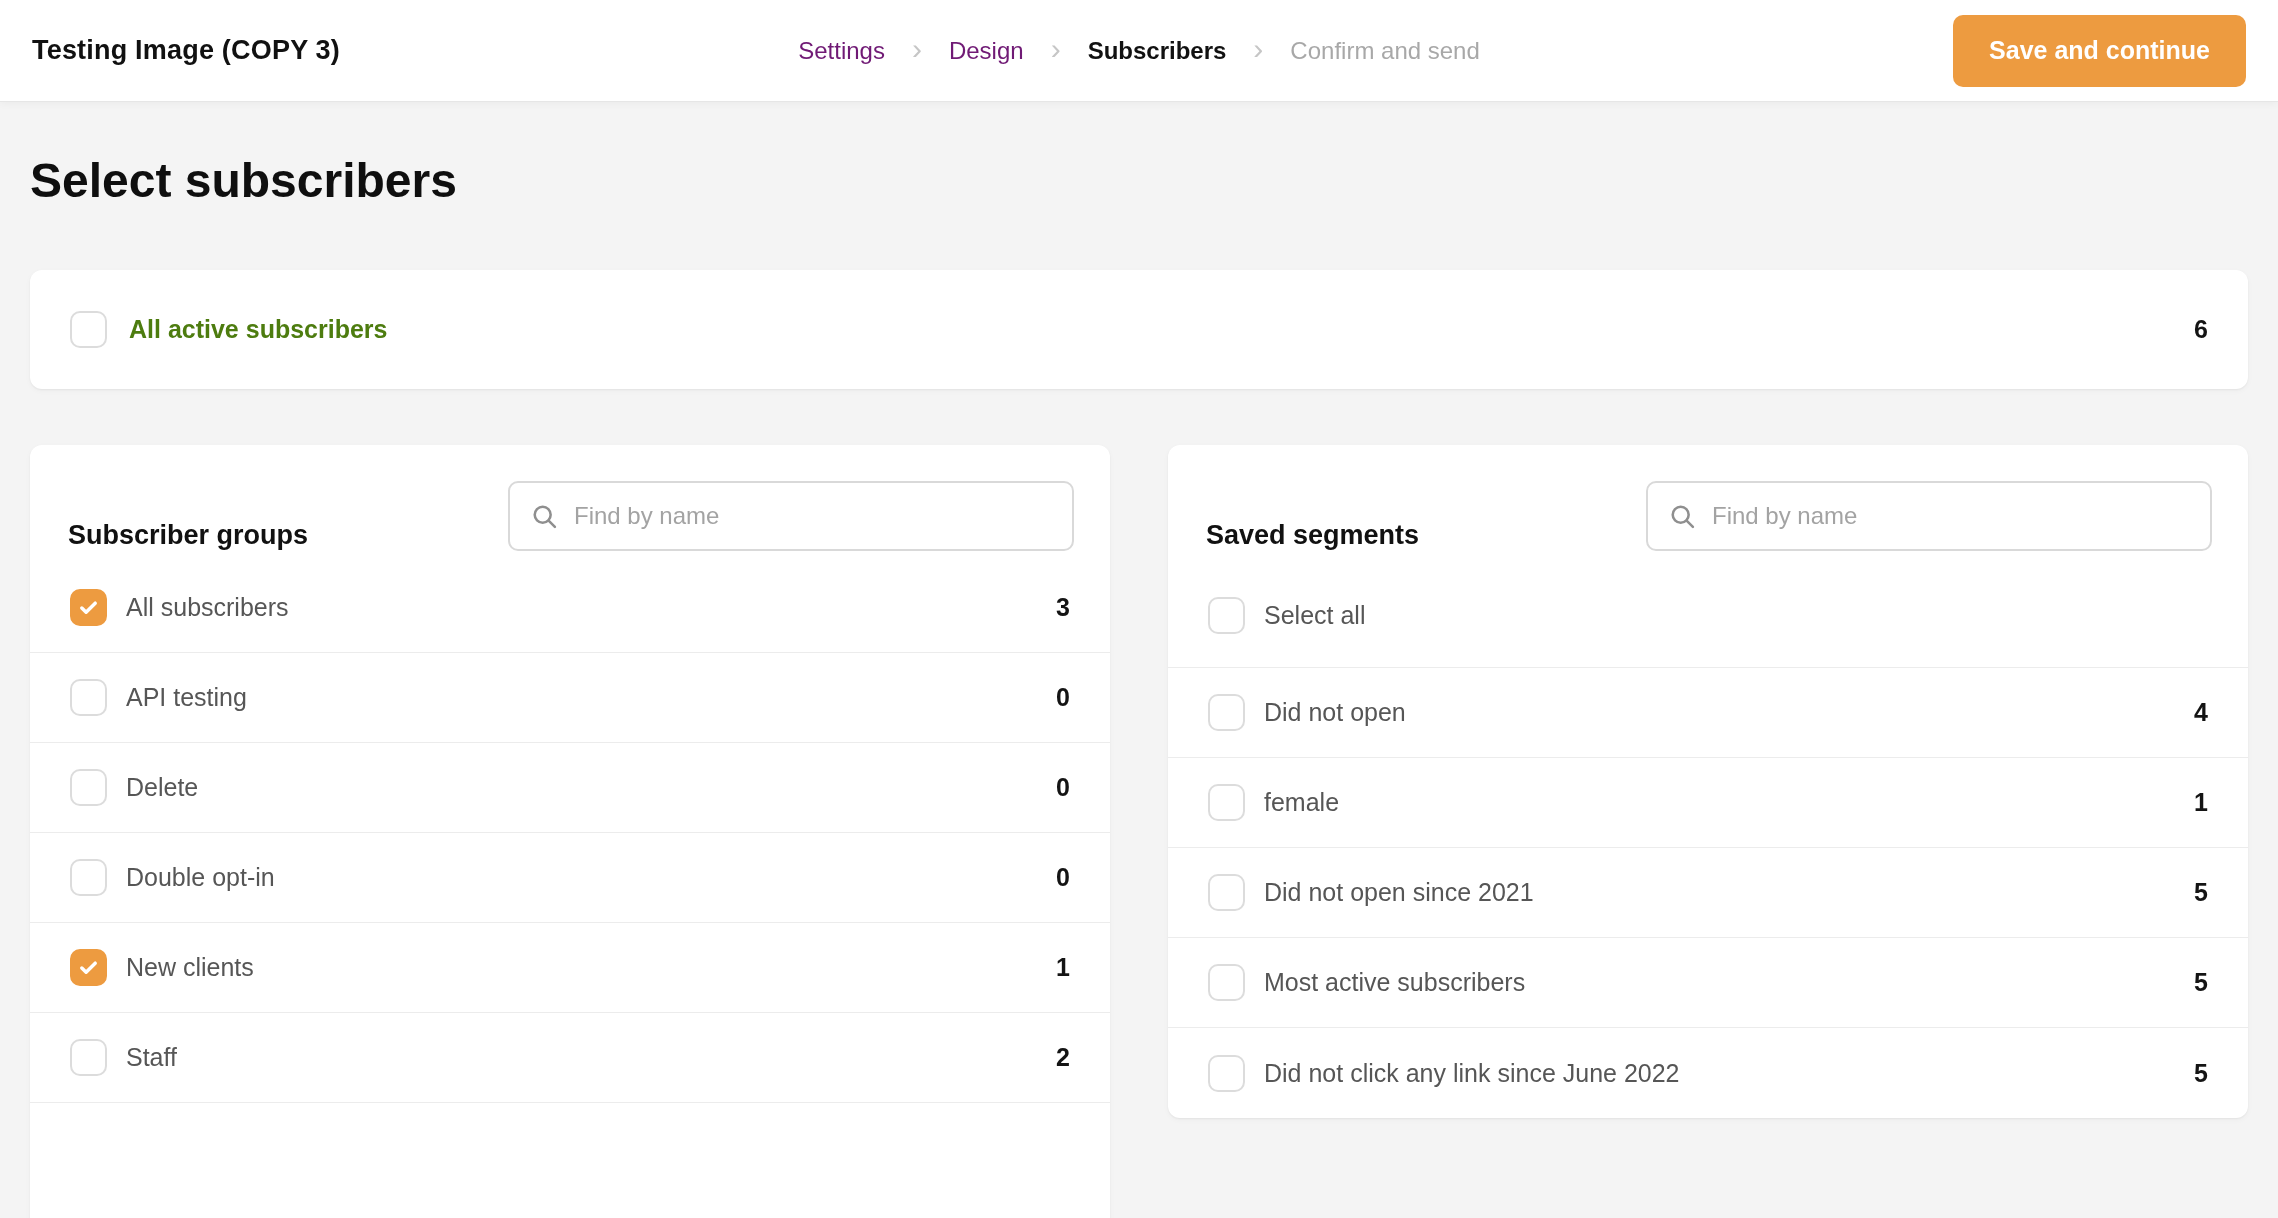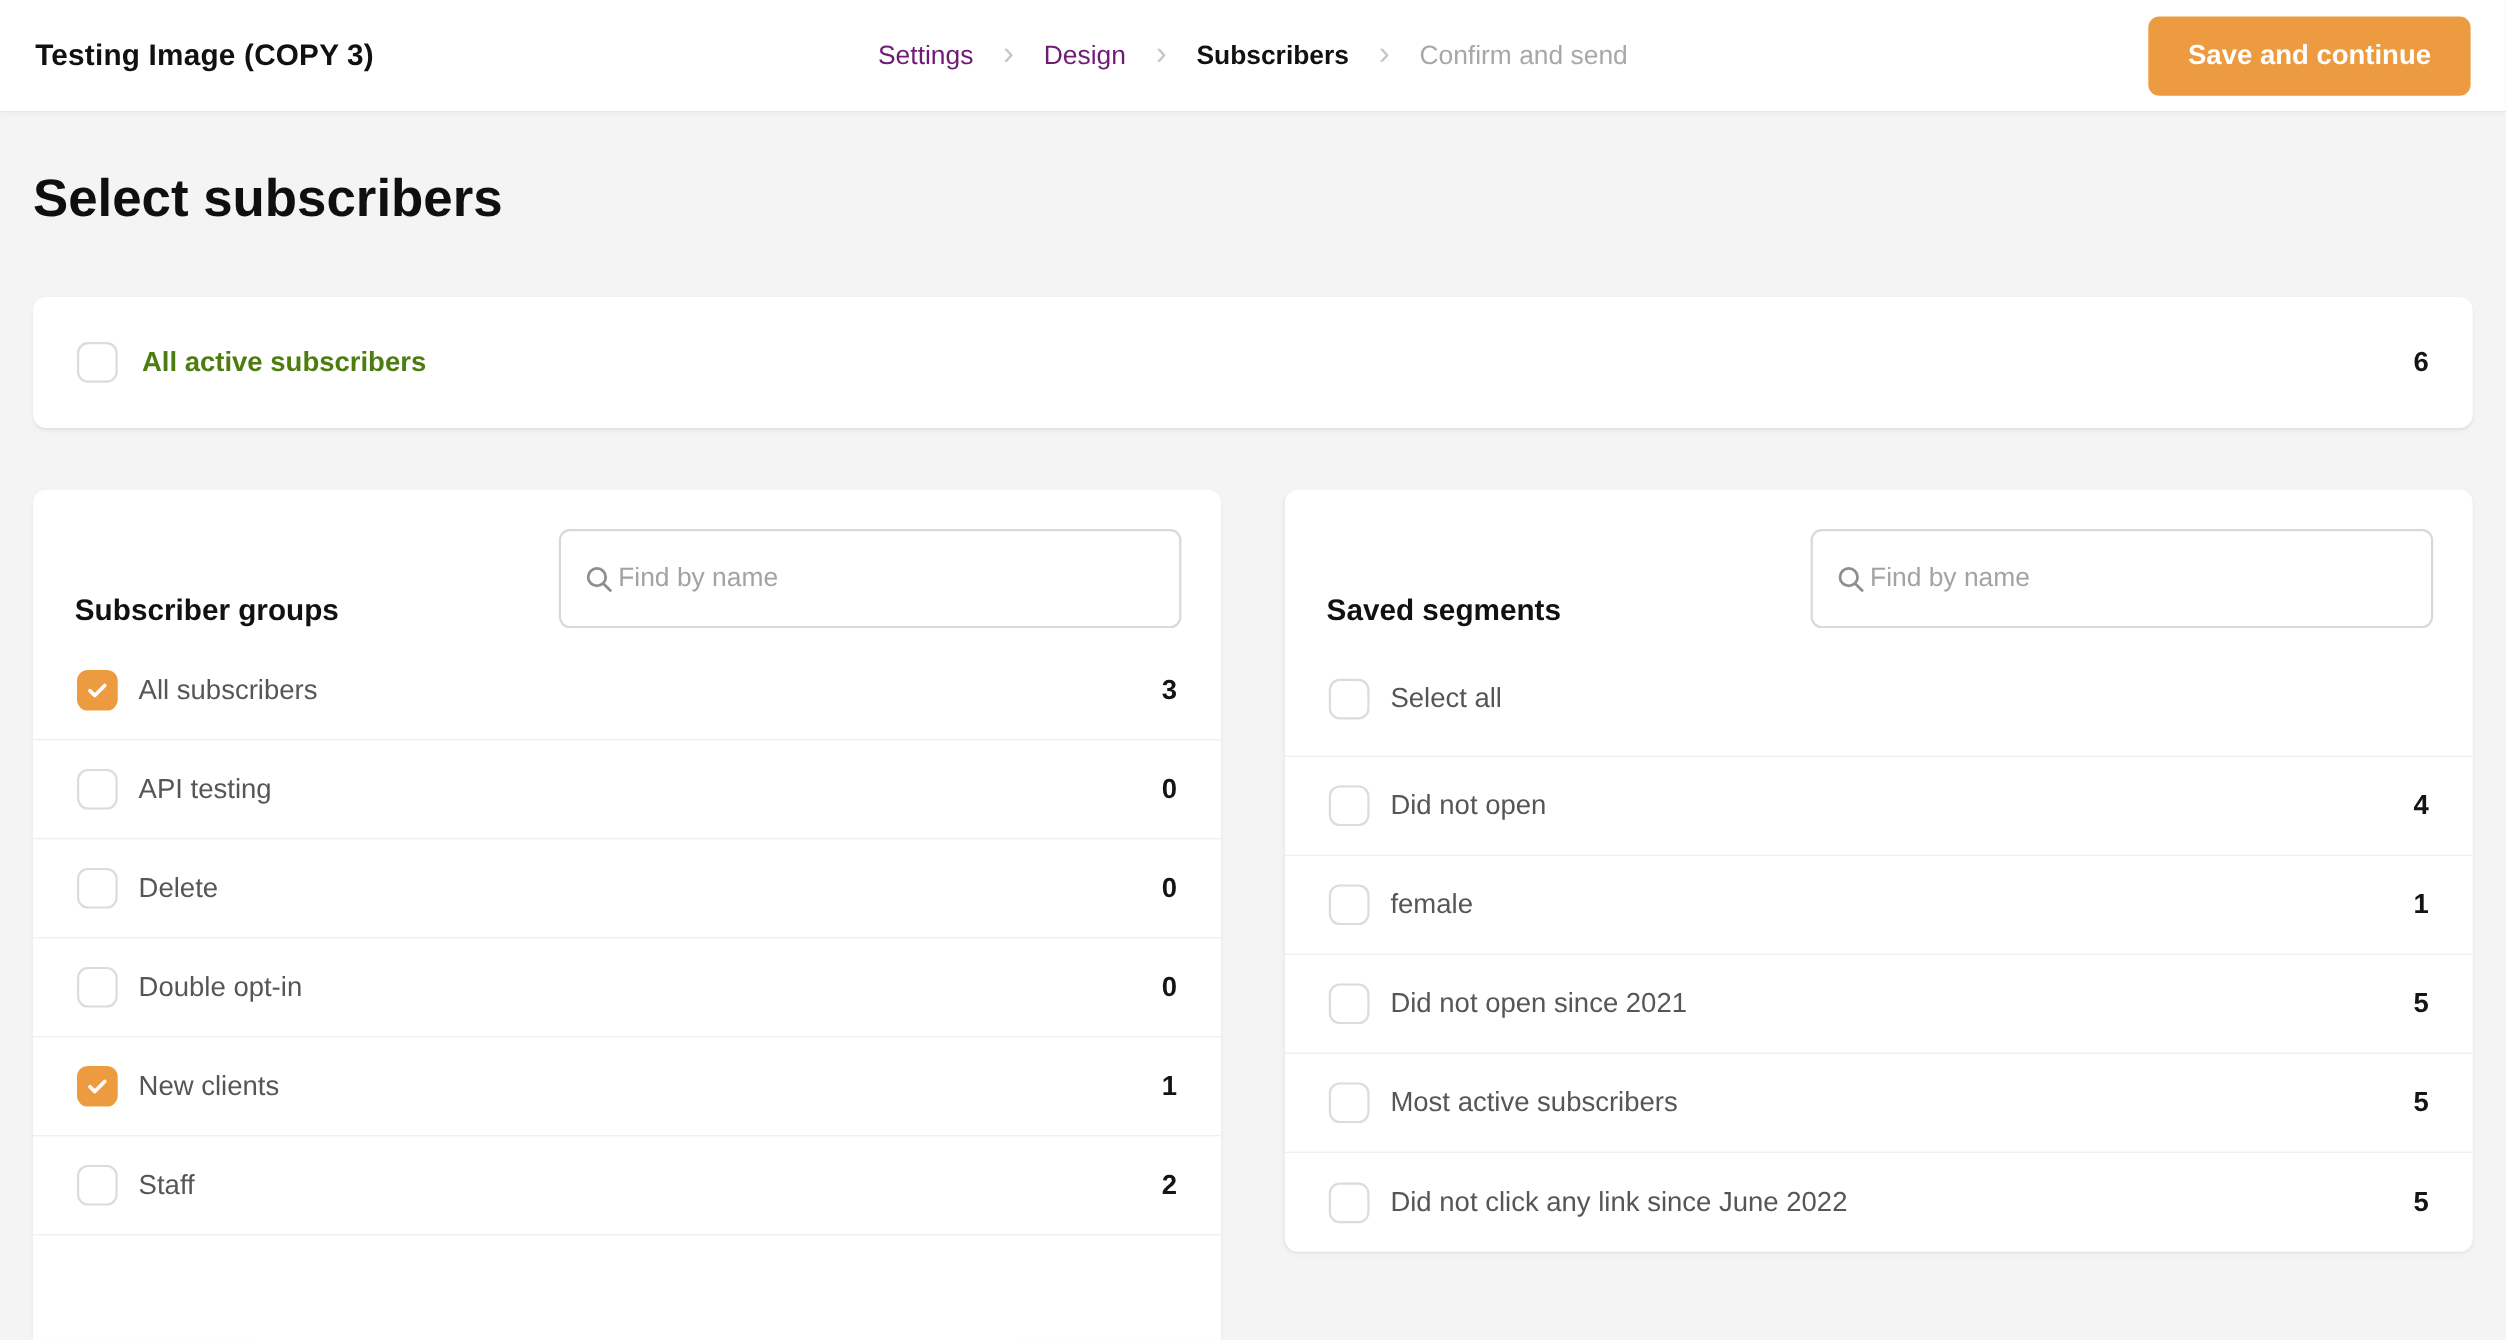--- a/index.html
+++ b/index.html
@@ -52,23 +52,23 @@
   
   .columns { display: flex; gap: 58px; align-items: flex-start; }
   .col-card { flex: 1 1 0; overflow: hidden; }
   .col-card.tall { height: 812px; border-bottom-left-radius: 0; border-bottom-right-radius: 0; }
   .card-header {
     display: flex; align-items: flex-end; justify-content: space-between;
     padding: 36px 36px 12px 38px;
   }
   .card-title { font-size: 27px; font-weight: 700; color: #111; }
   .search {
-    width: 566px; height: 90px;
+    width: 566px; height: 70px;
     border: 2px solid #d9d9d9; border-radius: 10px;
-    display: flex; align-items: center; gap: 3px;
+    display: flex; align-items: center; gap: 15px;
     padding: 0 20px; background: #fff;
   }
   .search input {
     border: none; outline: none; width: 100%;
     font-family: inherit; font-size: 24px; color: #333; background: transparent;
   }
   .search input::placeholder { color: #a3a3a3; }
   .search-icon { flex: none; display: flex; }
   
   .select-all-row {

